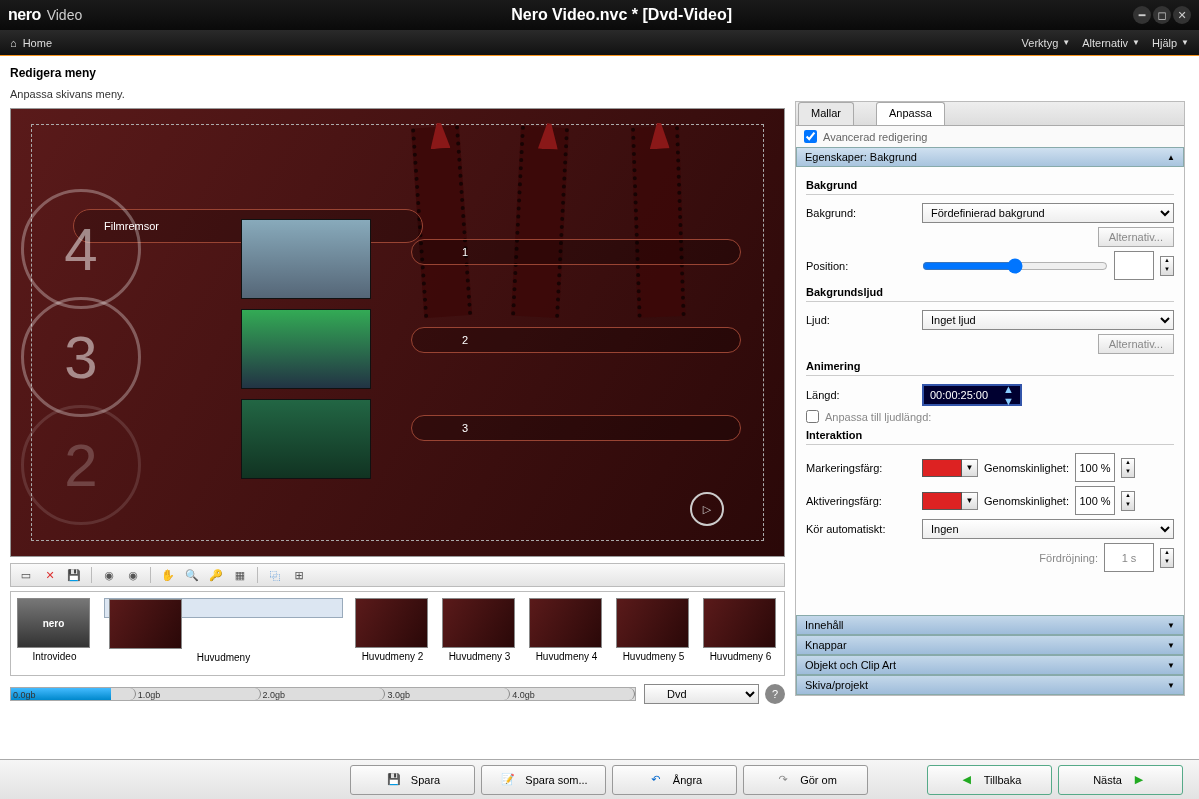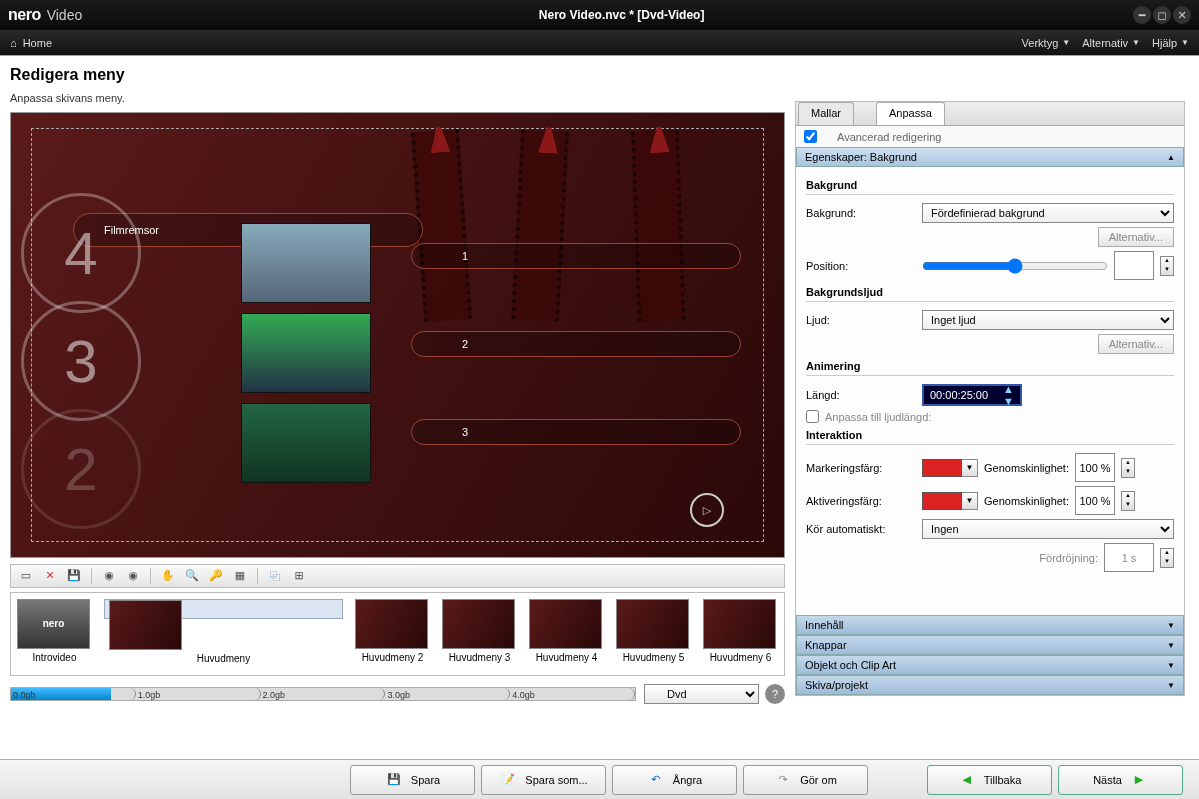--- a/index.html
+++ b/index.html
@@ -1,34 +1,34 @@
 <!DOCTYPE html>
 <html><head>
 <meta charset="utf-8">
 <style>
 * { box-sizing: border-box; margin: 0; padding: 0; font-family: "Segoe UI", Tahoma, sans-serif; font-size: 11px; }
 body { width: 1199px; height: 799px; background: #fff; overflow: hidden; }
 
 .titlebar { height: 30px; background: linear-gradient(#1a1a1a,#0a0a0a); display:flex; align-items:center; color:#fff; padding:0 8px; }
 .brand { font-size:16px; font-weight:bold; letter-spacing:-0.5px; }
 .brand-sub { font-size:14px; margin-left:6px; color:#ccc; }
-.win-title { flex:1; text-align:center; font-size:12px; font-weight:bold; color:#fff;margin-left:28px; }
+.win-title { flex:1; text-align:center; font-size:16px; font-weight:bold; color:#fff;margin-left:28px; }
 .winbtns { display:flex; gap:2px; }
 .winbtn { width:18px; height:18px; border-radius:50%; background:#333; display:flex; align-items:center; justify-content:center; color:#ccc; cursor:pointer; }
 
 .menubar { height:26px; background:linear-gradient(#2a2a2a,#111); border-bottom:1px solid #f7941e; display:flex; align-items:center; padding:0 10px; color:#ddd; }
 .home-btn { display:flex; align-items:center; gap:6px; cursor:pointer; }
 .menubar .spacer { flex:1; }
 .menu-item { margin-left:12px; cursor:pointer; display:flex; align-items:center; gap:4px; }
 
 .content { display:flex; height:650px; }
 .left-col { width:795px; padding:10px 10px 0 10px; display:flex; flex-direction:column; }
 .right-col { width:404px; padding-top:45px; }
 
-.page-title { font-weight:bold; font-size:16px; margin-bottom:8px; color:#000; }
+.page-title { font-weight:bold; font-size:12px; margin-bottom:8px; color:#000; }
 .page-sub { margin-bottom:8px; color:#333; }
 
 .preview { width:775px; height:450px; background:linear-gradient(120deg,#5a1a1a,#2a0808); position:relative; border:1px solid #999; overflow:hidden; }
 .preview-inner { position:absolute; left:20px; top:15px; right:20px; bottom:15px; border:1px dashed #aaa; }
 .countdown { position:absolute; left:-50px; top:80px; width:280px; }
 .cnum { width:120px; height:120px; border-radius:50%; border:3px solid rgba(255,255,255,.3); color:rgba(255,255,255,.5); font-size:60px; display:flex; align-items:center; justify-content:center; margin-left:60px; margin-bottom:-12px; position:relative; }
 .cnum::before,.cnum::after{content:'';position:absolute;background:rgba(255,255,255,.2);}
 .menu-title-pill { position:absolute; left:62px; top:60px; width:350px; height:34px; border:1px solid #943; border-radius:17px; display:flex; align-items:center; padding-left:30px; color:#fff; font-size:17px; background:rgba(0,0,0,.2);margin-top:40px; }
 .thumbs-col { position:absolute; left:230px; top:110px; width:150px; }
 .thumb { width:130px; height:80px; border:1px solid #111; margin-bottom:10px; background:#446633; }
@@ -57,21 +57,21 @@
 .diskbar-fill { position:absolute; left:0; top:0; bottom:0; width:100px; background:linear-gradient(#4bf,#08c); }
 .diskbar-ticks { position:absolute; inset:0; display:flex; }
 .tick { flex:1; border-right:1px solid #888; font-size:9px; padding-left:2px; color:#333; display:flex; align-items:flex-end;border-radius:6px; }
 .disk-select { width:115px; height:20px; margin-left:8px; border:1px solid #888; background:linear-gradient(#fff,#e8e8e8); padding:0 18px; }
 .help-btn { width:20px; height:20px; border-radius:50%; background:#888; color:#fff; margin-left:6px; display:flex;align-items:center;justify-content:center; cursor:pointer;}
 
 .right-panel { border:1px solid #bbb; background:#fafafa; width:390px; height:595px; display:flex; flex-direction:column; }
 .tabs { height:24px; display:flex; background:linear-gradient(#eee,#ddd); border-bottom:1px solid #aaa;gap:20px; }
 .tab { padding:4px 12px; border:1px solid #aaa; border-bottom:none; margin-left:2px; background:#e8e8e8; cursor:pointer; border-radius:3px 3px 0 0;}
 .tab.active { background:#fff; font-weight:normal; }
-.adv-row { padding:4px 8px; display:flex; align-items:center; gap:20px; color:#666;}
+.adv-row { padding:4px 8px; display:flex; align-items:center; gap:6px; color:#666;}
 .section-hdr { height:20px; background:linear-gradient(#cfe0f0,#a8c4de); border:1px solid #8aa; padding:0 8px; display:flex; align-items:center; font-weight:normal; cursor:pointer; justify-content:space-between;}
 .section-hdr.collapsed { background:linear-gradient(#c4d8ea,#9ebcda); }
 .section-body { padding:6px 10px; background:#fdfdfd; overflow:auto; flex:1;}
 .grp-title { font-weight:bold; margin:6px 0 2px; }
 .hr { border-top:1px solid #ccc; margin:3px 0 8px; }
 .form-row { display:flex; align-items:center; margin:4px 0; gap:6px; }
 .form-row label { width:110px; }
 .sel, .txt { flex:1; height:20px; border:1px solid #888; background:linear-gradient(#fff,#eee); padding:0 4px; }
 .btn-sm { height:20px; padding:0 10px; border:1px solid #aaa; background:linear-gradient(#fdfdfd,#e6e6e6); color:#888; cursor:pointer; }
 .time-input { width:100px; height:22px; border:2px solid #35a; background:#000030; color:#fff; padding:0 6px; display:flex; align-items:center; justify-content:space-between;}

